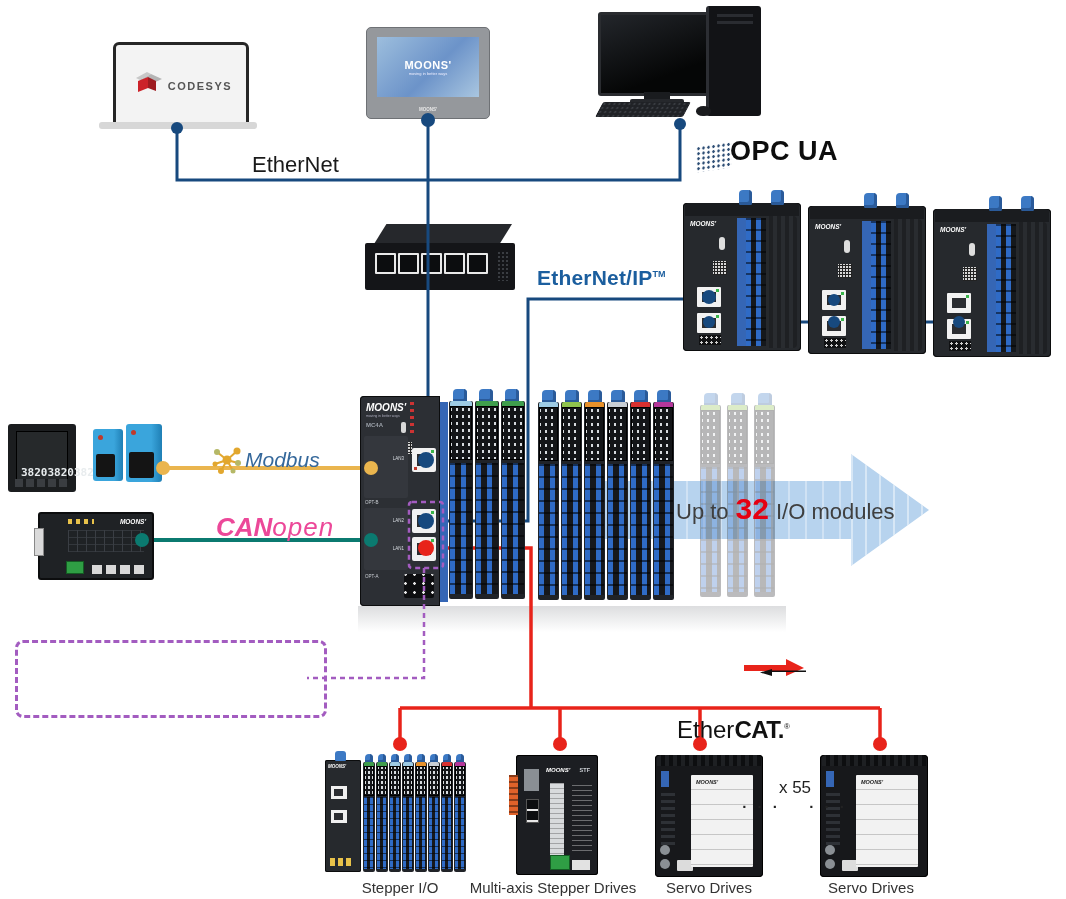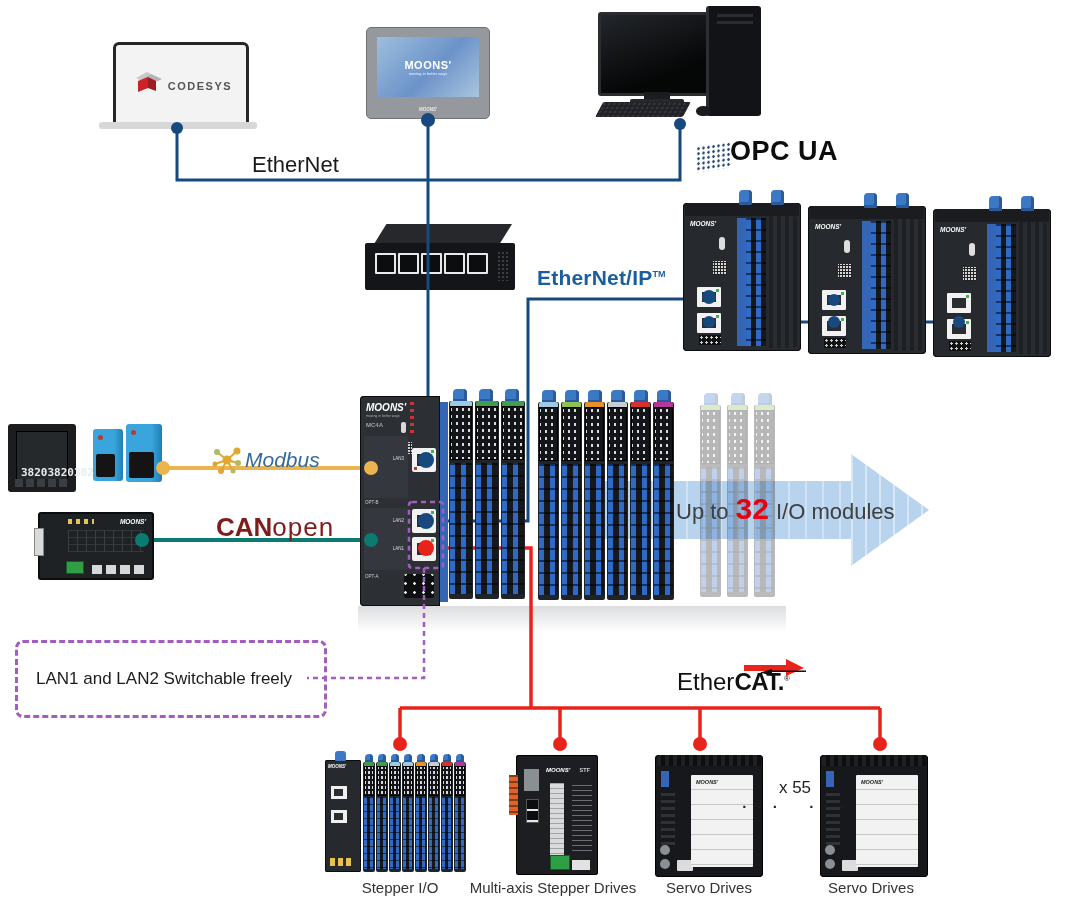--- a/index.html
+++ b/index.html
@@ -11,23 +11,23 @@
 
   
   .netlabel{font-size:22px;color:#1a1a1a;}
   .ipbrandlabel{font-size:21px;font-weight:bold;color:#1b5e9e;letter-spacing:.2px;z-index:5;}
   .ipbrandlabel sup{font-size:9px;}
   .opcua{font-size:27px;font-weight:800;color:#0d0d0d;letter-spacing:.5px;z-index:5;}
   .speckles{width:36px;height:26px;opacity:.95;z-index:5;
             background-image:radial-gradient(#23456e 1.2px,transparent 1.6px);
             background-size:5px 5px;transform:skewY(-8deg);}
   .modbus-text{font-size:21px;font-weight:normal;font-style:italic;color:#35689b;z-index:5;}
-  .canopen{z-index:5;color:#7f1d1d;font-size:26px;}
+  .canopen{z-index:5;color:#ec4899;font-size:26px;font-style:italic;}
   .canopen .b{font-weight:800;} .canopen .l{font-weight:400;letter-spacing:1px;}
-  .ethercat{z-index:5;font-size:24px;color:#111;}
+  .ethercat{z-index:5;font-size:24px;color:#111;margin-top:48px;}
   .ethercat .b{font-weight:800;letter-spacing:-.5px;}
   .ethercat sup{font-size:8px;}
   .devlabel{font-size:15px;color:#333;text-align:center;z-index:5;}
   .x64{z-index:5;text-align:center;color:#222;}
   .x64 .mult{font-size:17px;}
   .x64 .dots{font-size:15px;font-weight:bold;letter-spacing:3px;white-space:pre;}
 
   
   .note{left:15px;top:640px;width:288px;height:72px;border:3px dashed #a35cc0;border-radius:8px;
         z-index:5;display:flex;flex-direction:column;justify-content:center;padding-left:18px;}
@@ -505,21 +505,20 @@
       <i class="body"></i>
     </div>
   <div class="iomod ghost" style="left:754px;top:405px;width:21px;height:192px;">
       <i class="clip"></i>
       <i class="cap c-lime"></i>
       <i class="head"></i>
       <i class="body"></i>
     </div>
 
   <div class="abs note">
-    <div>LAN1 and LAN2 Switchable freely</div>
   </div>
 
   <div class="abs ethercat" style="left:677px;top:668px;">
     <span>Ether</span><span class="b">CAT.</span><sup>®</sup>
   </div>
   <svg class="abs" style="left:742px;top:655px;z-index:5;" width="68" height="26">
     <polygon points="2,10 44,10 44,4 62,13 44,21 44,16 2,16" fill="#e8231a"></polygon>
     <polygon points="64,17 30,17 30,21 18,17.5 30,14 30,15.5 64,15.5" fill="#111"></polygon>
   </svg>
 

